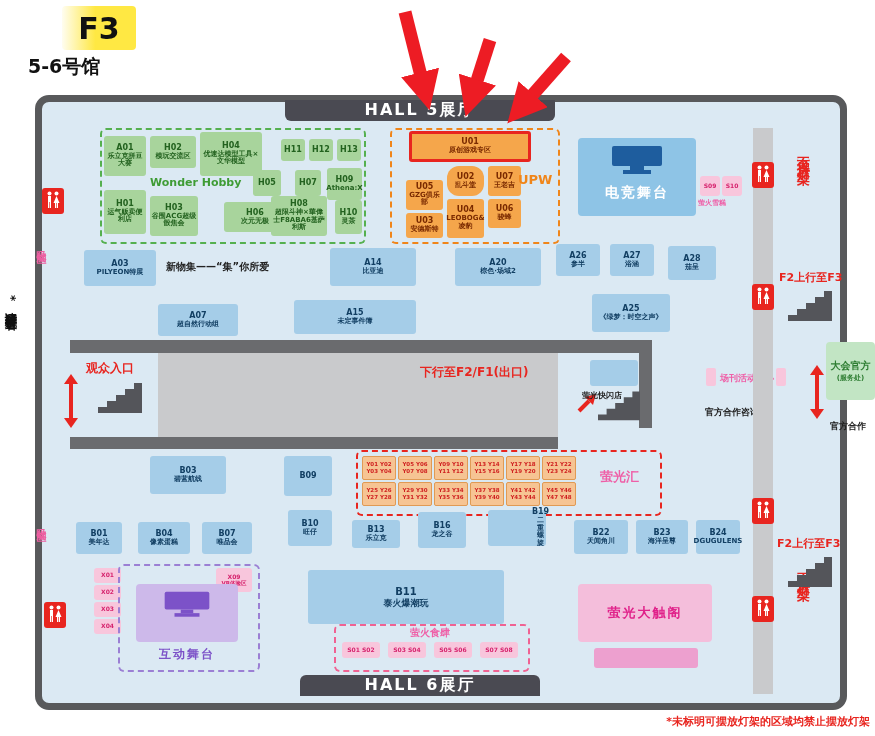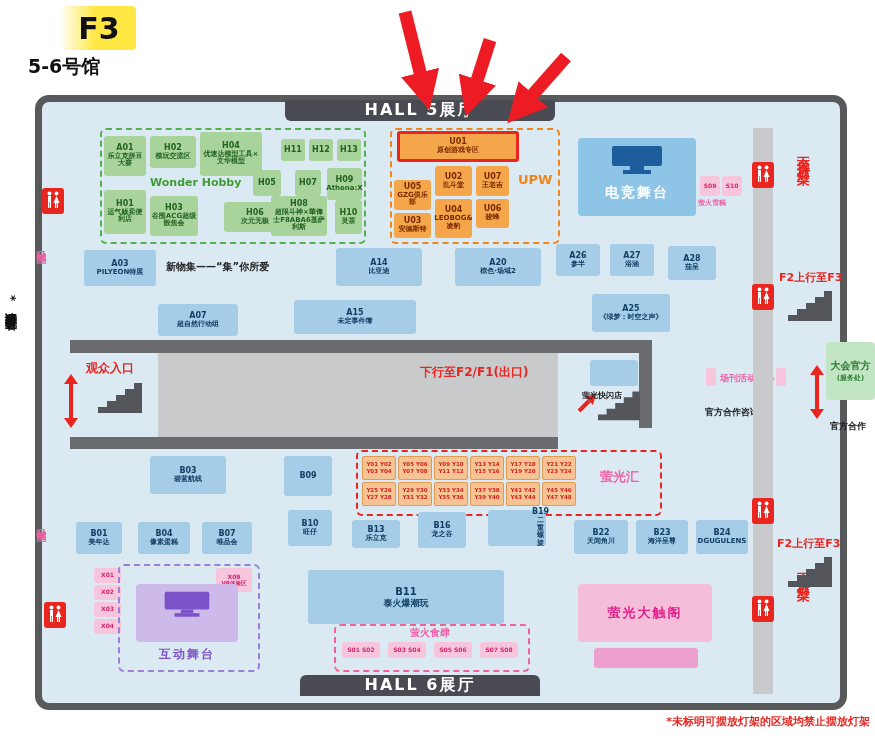--- a/index.html
+++ b/index.html
@@ -5,21 +5,21 @@
   html,body{margin:0;padding:0;background:#fff;}
   #canvas{position:relative;width:875px;height:736px;background:#fff;overflow:hidden;
           font-family:"DejaVu Sans","Liberation Sans",sans-serif;}
   .abs{position:absolute;}
   .booth{position:absolute;display:flex;flex-direction:column;align-items:center;justify-content:center;
          text-align:center;border-radius:3px;line-height:1.12;box-sizing:border-box;padding:1px;}
   .booth .code{font-weight:700;font-size:8px;}
   .booth .bname{font-size:7px;font-weight:600;}
   .green{background:#a8d49c;color:#23621f;}
   .blue{background:#a5cde8;color:#123f63;}
-  .orangeb{background:#f5a64b;color:#7a2a00;}
+  .orangeb{background:#f5a64b;color:#7a2a00;margin-left:12px;}
   .pinkb{background:#f8c6dc;color:#d6246e;}
   .zone{position:absolute;border-radius:6px;}
   .redtext{color:#e8251f;font-weight:700;}
   .vtext{writing-mode:vertical-rl;letter-spacing:3px;}
   .hallbar{position:absolute;background:#4a4a52;color:#fff;font-weight:700;font-size:16px;
            display:flex;align-items:center;justify-content:center;letter-spacing:2px;}
   .ycluster{position:absolute;background:#f6c493;border:1px solid #e09a54;border-radius:2px;
             color:#cf1f1f;font-size:5.5px;font-weight:700;line-height:1.35;text-align:center;
             display:flex;flex-direction:column;justify-content:center;}
   .redbox{position:absolute;background:#e8251f;border-radius:3px;display:flex;align-items:center;justify-content:center;}
@@ -117,21 +117,21 @@
 
   <div class="zone" style="left:390px;top:128px;width:166px;height:112px;border:2px dashed #f08519;"></div>
   <div class="booth orangeb" style="left:397px;top:131px;width:122px;height:31px;border:3px solid #e8251f;z-index:5;">
     <span class="code">U01</span>
     <span class="bname">原创游戏专区</span>
     </div>
   <div class="booth orangeb" style="left:394px;top:180px;width:37px;height:30px;">
     <span class="code">U05</span>
     <span class="bname">GZG俱乐部</span>
     </div>
-  <div class="booth orangeb" style="left:435px;top:166px;width:37px;height:30px;">
+  <div class="booth orangeb" style="left:435px;top:166px;width:37px;height:30px;border-radius:12px;">
     <span class="code">U02</span>
     <span class="bname">乱斗堂</span>
     </div>
   <div class="booth orangeb" style="left:476px;top:166px;width:33px;height:30px;">
     <span class="code">U07</span>
     <span class="bname">王老吉</span>
     </div>
   <div class="abs" style="left:518px;top:172px;font-size:13px;font-weight:900;color:#f08519;">UPW</div>
   <div class="booth orangeb" style="left:394px;top:213px;width:37px;height:25px;">
     <span class="code">U03</span>
@@ -175,21 +175,21 @@
         <rect x="11.8" y="12" width="1.2" height="5" fill="#fff"></rect>
       </svg>
   </div>
   <div class="abs vtext" style="left:34px;top:242px;font-size:10px;font-weight:700;color:#ec5fa1;letter-spacing:2px;">吸烟区</div>
 
   <div class="booth blue" style="left:84px;top:250px;width:72px;height:36px;">
     <span class="code">A03</span>
     <span class="bname">PILYEON特展</span>
     </div>
   <div class="abs" style="left:166px;top:260px;width:140px;font-size:10px;font-weight:700;color:#222;">新物集——“集”你所爱</div>
-  <div class="booth blue" style="left:330px;top:248px;width:86px;height:38px;margin-left:6px;">
+  <div class="booth blue" style="left:330px;top:248px;width:86px;height:38px;">
     <span class="code">A14</span>
     <span class="bname">比亚迪</span>
     </div>
   <div class="booth blue" style="left:455px;top:248px;width:86px;height:38px;">
     <span class="code">A20</span>
     <span class="bname">棕色·场域2</span>
     </div>
   <div class="booth blue" style="left:556px;top:244px;width:44px;height:32px;">
     <span class="code">A26</span>
     <span class="bname">参半</span>
@@ -406,21 +406,21 @@
     <span class="bname">二重螺旋</span>
     </div>
   <div class="booth blue" style="left:574px;top:520px;width:54px;height:34px;">
     <span class="code">B22</span>
     <span class="bname">天闻角川</span>
     </div>
   <div class="booth blue" style="left:636px;top:520px;width:52px;height:34px;">
     <span class="code">B23</span>
     <span class="bname">海洋呈尊</span>
     </div>
-  <div class="booth blue" style="left:696px;top:520px;width:52px;height:34px;">
+  <div class="booth blue" style="left:696px;top:520px;width:44px;height:34px;">
     <span class="code">B24</span>
     <span class="bname">DGUGULENS</span>
     </div>
   <div class="booth blue" style="left:308px;top:570px;width:196px;height:54px;">
     <span class="code" style="font-size:10px;">B11</span>
     <span class="bname" style="font-size:9px;">泰火爆潮玩</span>
     </div>
 
   <div class="booth pinkb" style="left:94px;top:568px;width:27px;height:15px;">
     <span class="code" style="font-size:6px;">X01</span>

